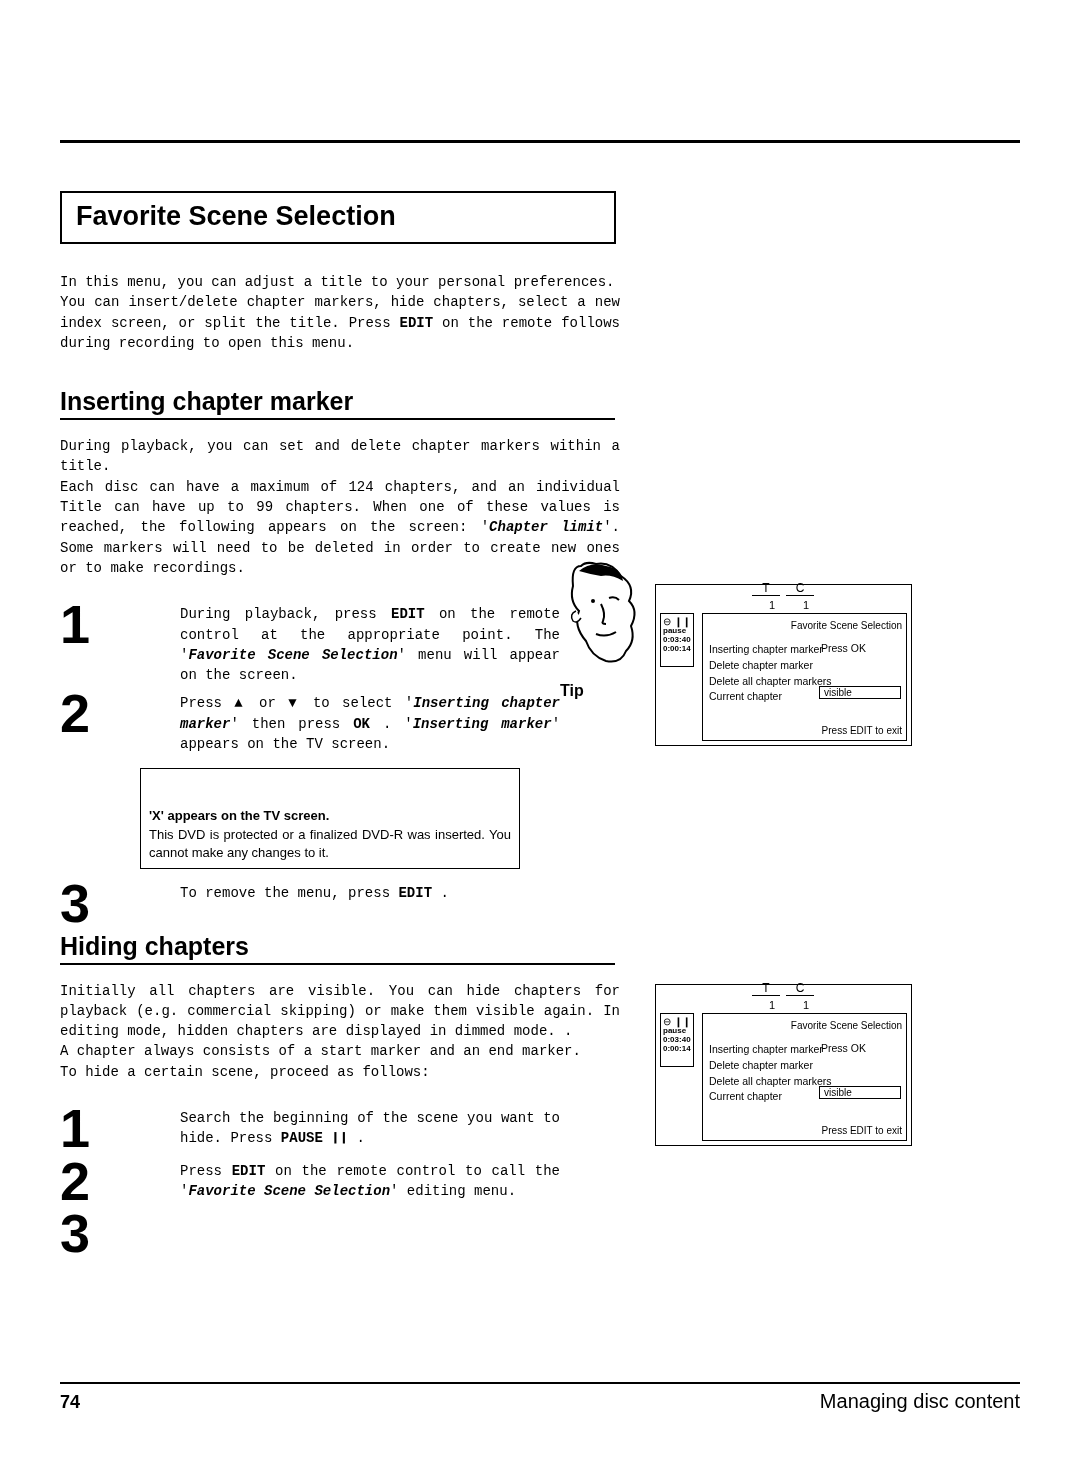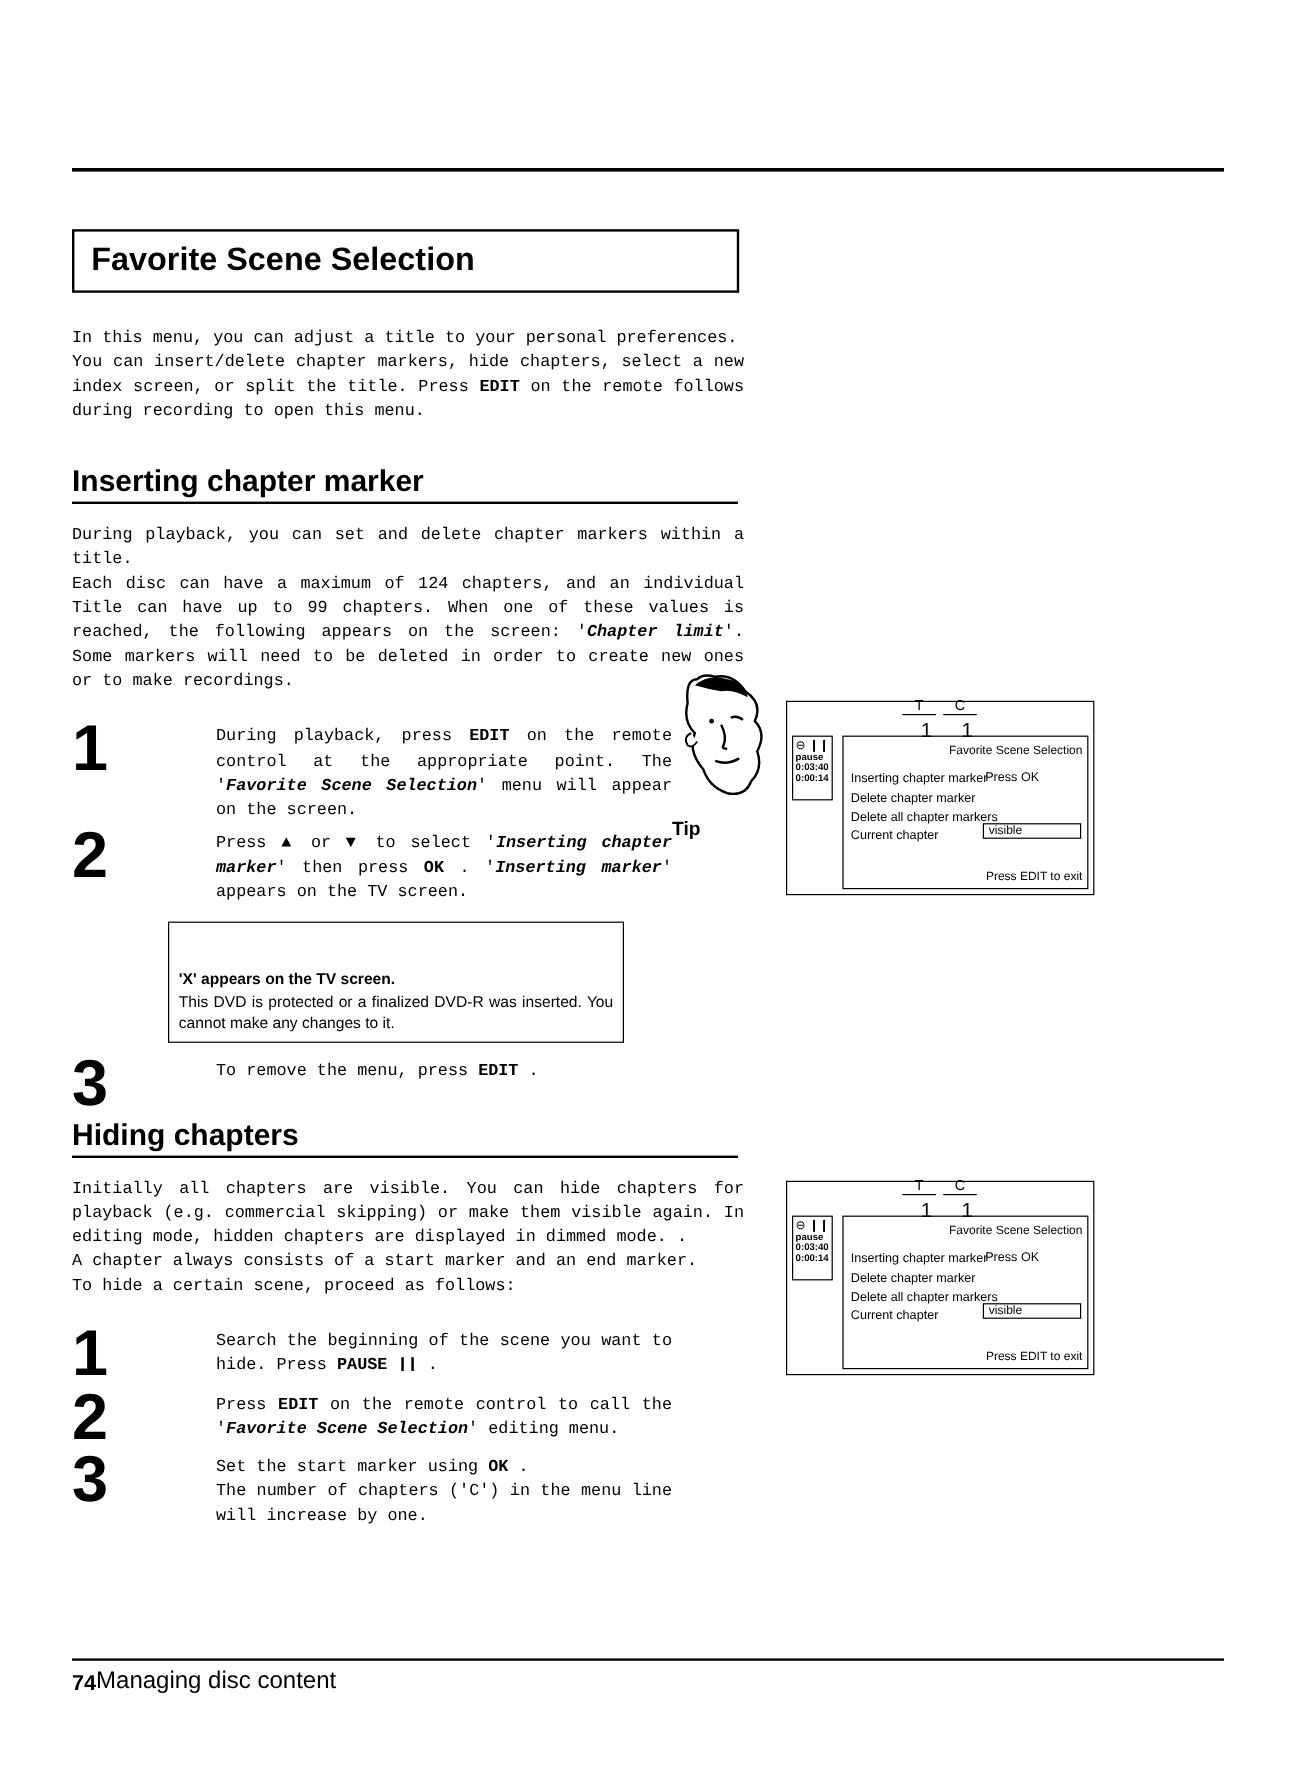--- a/index.html
+++ b/index.html
@@ -116,21 +116,21 @@
   }
   .osd1 { left: 655px; top: 584px; }
   .osd2 { left: 655px; top: 984px; }
   .osd-topbar {
     position: absolute;
     left: 96px;
     top: -4px;
     font-size: 12px;
   }
   .osd-topbar span { display: inline-block; width: 28px; text-align: center; border-bottom: 1px solid #000; margin-right: 6px;}
-  .osd .tcn { position: absolute; top: 14px; left:102px; font-size:17px;}
+  .osd .tcn { position: absolute; top: 14px; left:102px; font-size:11px;}
   .osd .tcn span{ display:inline-block; width:28px; text-align:center; margin-right:6px;}
   .osd-side {
     position: absolute;
     left: 4px;
     top: 28px;
     width: 34px;
     height: 54px;
     border: 1px solid #000;
     font-size: 8px;
     line-height: 1.1;
@@ -181,21 +181,21 @@
     font-size: 10px;
   }
   .page-footer {
     position: absolute;
     left: 60px;
     right: 60px;
     bottom: 60px;
     border-top: 2px solid #000;
     padding-top: 6px;
     display: flex;
-    justify-content: flex-start;
+    justify-content: space-between;
     align-items: flex-end;
   }
   .page-num { font-weight: bold; font-size: 18px; }
   .page-sect { font-size: 20px; }
   b { font-weight: bold; }
   i { font-style: italic; }
 </style>
 </head>
 <body>
 
@@ -270,26 +270,20 @@
     <div class="step">
       <div class="step-num">2</div>
       <div class="step-body">
         <div class="step-text">
           <span>Press </span><b>EDIT</b><span> on the remote control to call the '</span><b><i>Favorite Scene Selection</i></b><span>' editing menu.</span>
         </div>
       </div>
     </div>
     <div class="step">
       <div class="step-num">3</div>
-      <div class="step-body">
-        <div class="step-text">
-          <span>Set the start marker using </span><b>OK</b><span> .</span><br>
-          <span>The number of chapters ('C') in the menu line will increase by one.</span>
-        </div>
-      </div>
     </div>
   </div>
 
   
   <div class="tip-block">
     <svg class="tip-face" viewBox="0 0 80 120">
       <path d="M20 10 Q10 10 12 30 Q8 45 18 55 Q12 70 25 85 Q30 100 45 105 Q60 108 65 95 Q75 85 70 70 Q78 55 68 45 Q75 30 60 20 Q50 5 35 8 Q25 5 20 10 Z" fill="#fff" stroke="#000" stroke-width="2"></path>
       <path d="M18 15 Q30 5 45 10 Q60 12 62 25 Q50 18 40 20 Q28 18 18 15" fill="#000"></path>
       <circle cx="32" cy="45" r="2" fill="#000"></circle>
       <path d="M48 42 Q54 40 58 44" stroke="#000" stroke-width="2" fill="none"></path>

